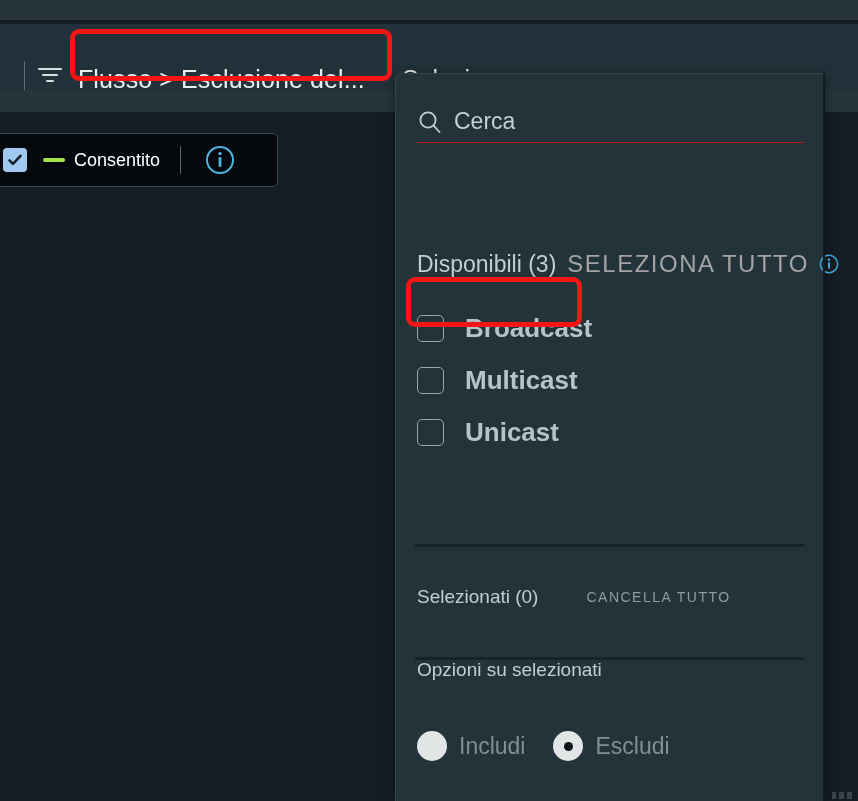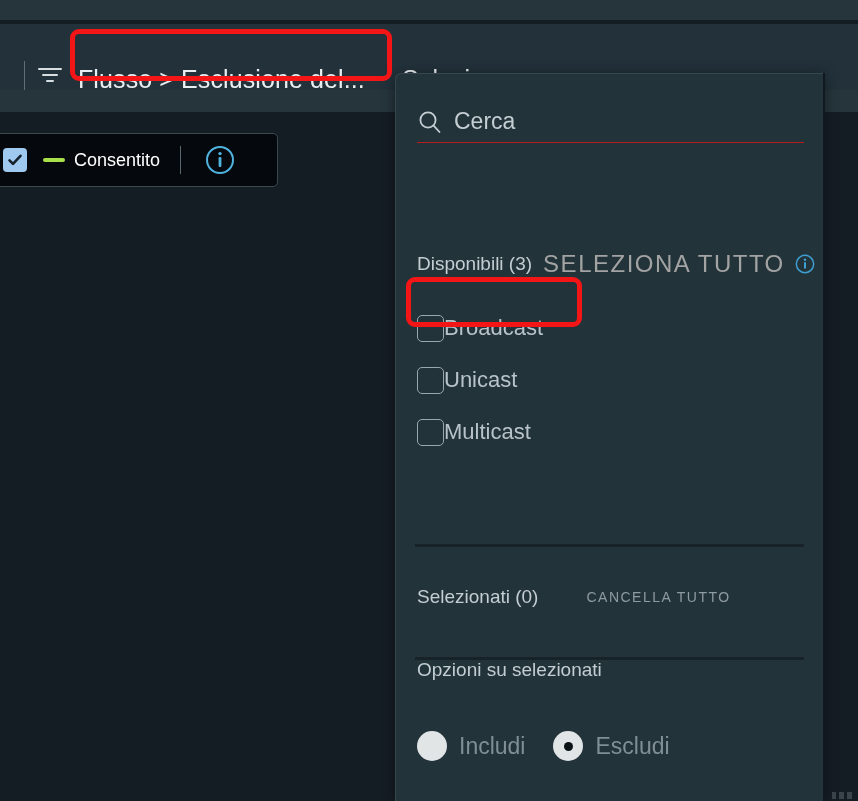--- a/index.html
+++ b/index.html
@@ -82,35 +82,35 @@
   }
   .search-icon{width:26px;height:26px;flex:none;}
   .search-placeholder{
     color:#c4ced3;font-size:23px;margin-left:11px;
   }
 
   
   .avail-row{
     position:absolute;left:21px;top:176px;display:flex;align-items:center;
   }
-  .avail-label{color:#c3cdd2;font-size:19px;white-space:nowrap;}
+  .avail-label{color:#c3cdd2;font-size:23px;white-space:nowrap;}
   .select-all{
     color:#a3a3a3;font-size:24px;letter-spacing:1.5px;margin-left:11px;white-space:nowrap;
   }
   .avail-info{margin-left:10px;display:flex;}
 
   
   .opt-list{position:absolute;left:21px;top:228px;width:388px;}
   .opt{
     display:flex;align-items:center;height:52px;
   }
   .opt-box{
     width:27px;height:27px;border:1px solid #9aa7ad;border-radius:5px;box-sizing:border-box;flex:none;
   }
-  .opt-label{color:#b8c3c9;font-size:22px;white-space:nowrap;}
+  .opt-label{color:#b8c3c9;font-size:26px;margin-left:21px;white-space:nowrap;font-weight:bold;}
 
   
   .div-1{position:absolute;left:415px;top:544px;width:389px;height:3px;background:#172329;}
   .div-2{position:absolute;left:415px;top:657px;width:389px;height:3px;background:#172329;}
 
   
   .selected-row{position:absolute;left:21px;top:512px;display:flex;align-items:center;}
   .selected-label{color:#c3cdd2;font-size:19px;white-space:nowrap;}
   .clear-all{color:#8e9ba1;font-size:14px;letter-spacing:1.5px;margin-left:48px;white-space:nowrap;}
 
@@ -207,25 +207,25 @@
       </div>
     </div>
 
     <div class="opt-list">
       <div class="opt">
         <div class="opt-box"></div>
         <div class="opt-label">Broadcast</div>
       </div>
       <div class="opt">
         <div class="opt-box"></div>
-        <div class="opt-label">Unicast</div>
+        <div class="opt-label">Multicast</div>
       </div>
       <div class="opt">
         <div class="opt-box"></div>
-        <div class="opt-label">Multicast</div>
+        <div class="opt-label">Unicast</div>
       </div>
     </div>
 
     <div class="selected-row">
       <div class="selected-label">Selezionati (0)</div>
       <div class="clear-all">CANCELLA TUTTO</div>
     </div>
 
     <div class="onsel-title">Opzioni su selezionati</div>
 

